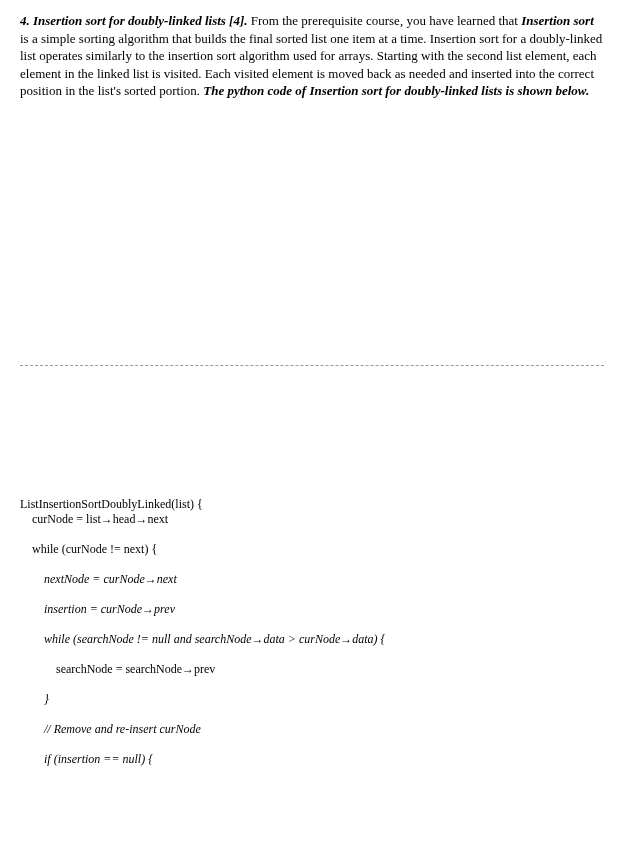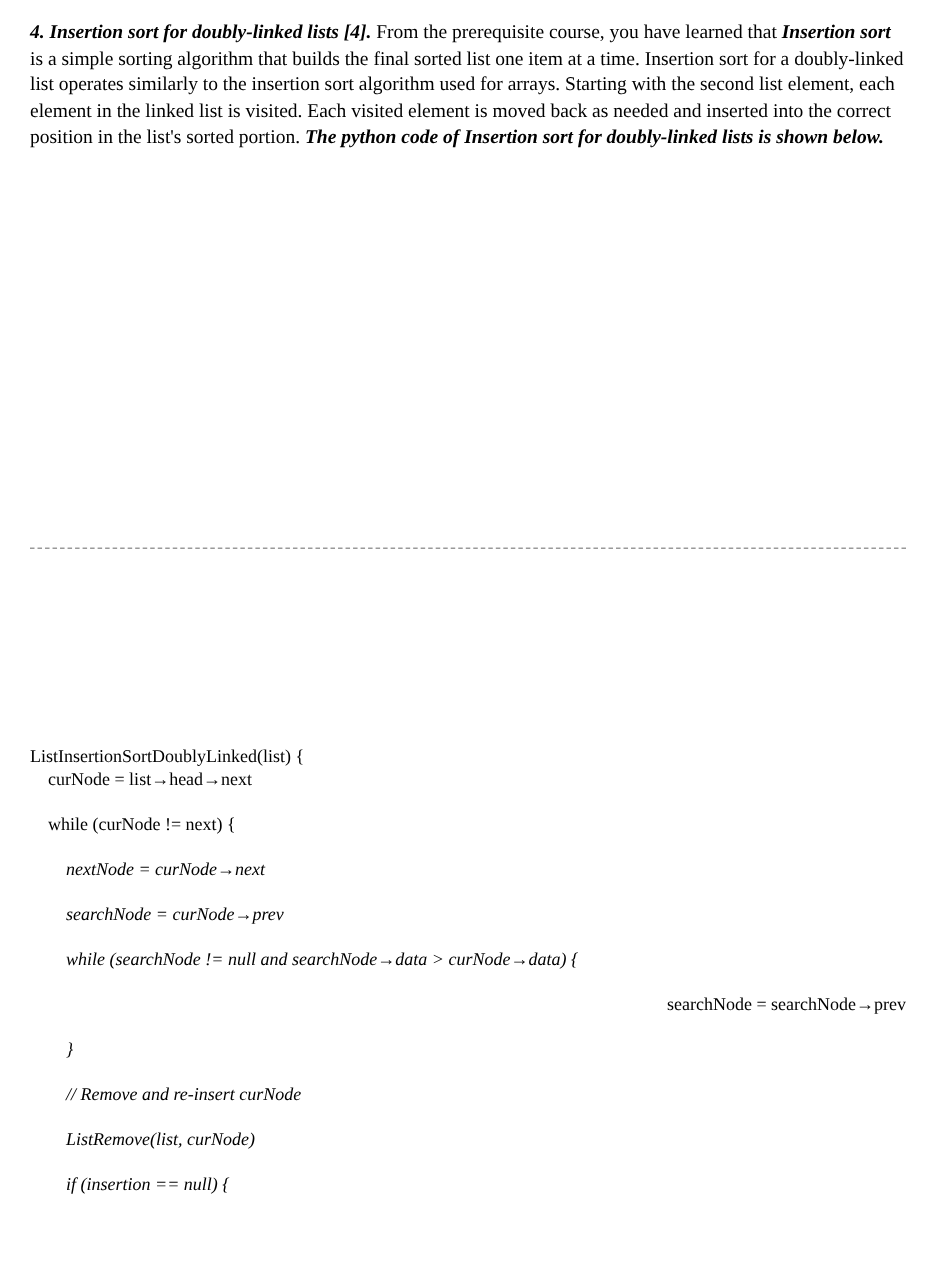--- a/index.html
+++ b/index.html
@@ -24,42 +24,41 @@
     }
     .code-block {
       font-family: "Times New Roman", Times, serif;
       font-size: 12px;
       white-space: pre;
       line-height: 1.25;
       margin-bottom: 4px;
     }
     .code-block .ind1 { padding-left: 12px; display:block;}
     .code-block .ind2 { padding-left: 24px; display:block;font-style:italic;}
-    .code-block .ind3 { padding-left: 36px; display:block;text-align:right;}
+    .code-block .ind3 { padding-left: 36px; display:block;}
   </style>
 </head>
 <body>
 
 <div class="intro">
   <span class="bold">4. Insertion sort for doubly-linked lists [4].</span><span> From the prerequisite course, you have learned that </span><span class="bold">Insertion sort</span><span> is a simple sorting algorithm that builds the final sorted list one item at a time.  Insertion sort for a doubly-linked list operates similarly to the insertion sort algorithm used for arrays. Starting with the second list element, each element in the linked list is visited. Each visited element is moved back as needed and inserted into the correct position in the list's sorted portion. </span><span class="bold">The python code of Insertion sort for doubly-linked lists is shown below.</span>
 </div>
 
 <div class="gap-area"></div>
 
 <div class="code-block">
 <span>ListInsertionSortDoublyLinked(list) {</span>
 <span class="ind1">curNode = list→head→next</span>
 <span class="ind1">while (curNode != next) {</span>
 <span class="ind2">nextNode = curNode→next</span>
-<span class="ind2">searchNode = curNode→prev</span>
+<span class="ind2">insertion = curNode→prev</span>
 <span class="ind2">while (searchNode != null and searchNode→data &gt; curNode→data) {</span>
 <span class="ind3">searchNode = searchNode→prev</span>
 <span class="ind2">}</span>
 <span class="ind2">// Remove and re-insert curNode</span>
-<span class="ind2">ListRemove(list, curNode)</span>
 <span class="ind2">if (insertion == null) {</span>
 
 
 
 
 
 
 
 
 

